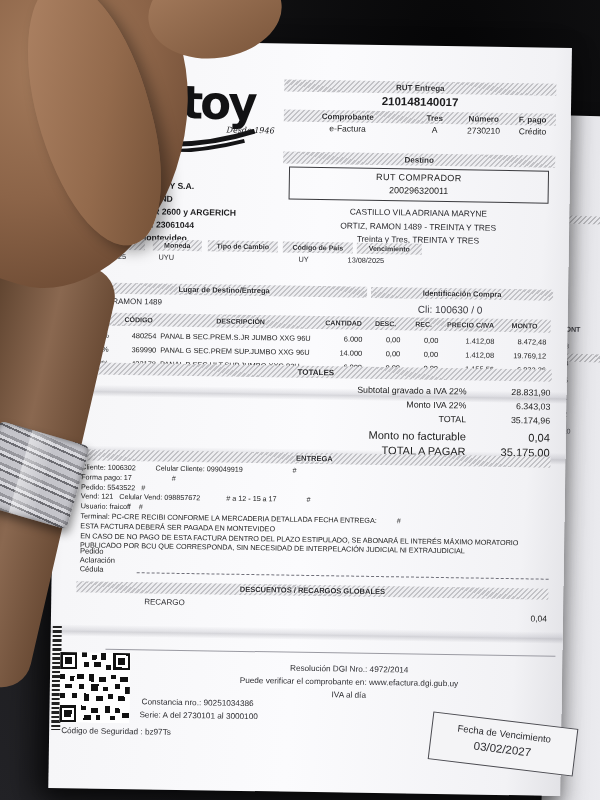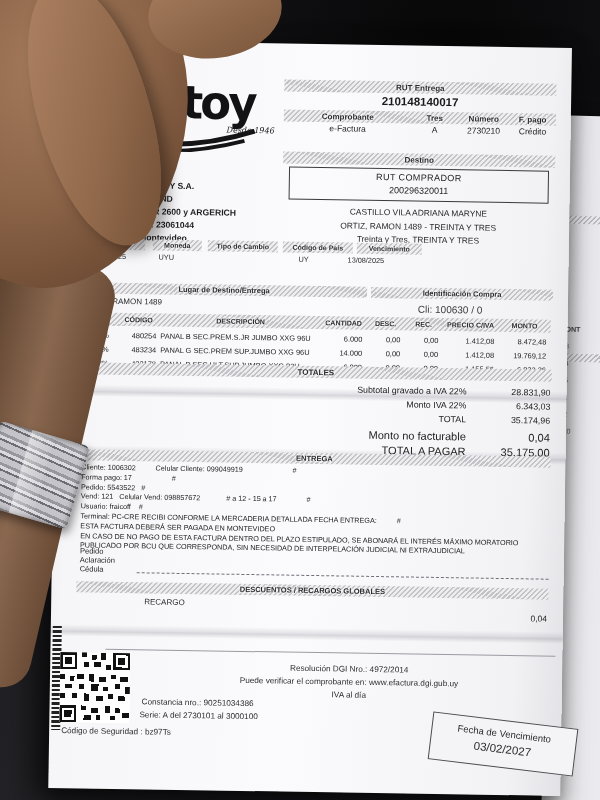--- a/index.html
+++ b/index.html
@@ -255,21 +255,21 @@
         <span class="num">480254</span>
         <span>PANAL B SEC.PREM.S.JR JUMBO XXG 96U</span>
         <span class="num">6.000</span>
         <span class="num">0,00</span>
         <span class="num">0,00</span>
         <span class="num">1.412,08</span>
         <span class="num">8.472,48</span>
       </div>
       <div class="it-r it-grid">
         <span class="ctr"><i style="font-style:normal;">2</i>&nbsp;<i style="font-style:normal;">22%</i></span>
-        <span class="num">483234</span>
+        <span class="num">369990</span>
         <span>PANAL G SEC.PREM SUP.JUMBO XXG 96U</span>
         <span class="num">14.000</span>
         <span class="num">0,00</span>
         <span class="num">0,00</span>
         <span class="num">1.412,08</span>
         <span class="num">19.769,12</span>
       </div>
       <div class="it-r it-grid">
         <span class="ctr"><i style="font-style:normal;">3</i>&nbsp;<i style="font-style:normal;">22%</i></span>
         <span class="num">422178</span>

